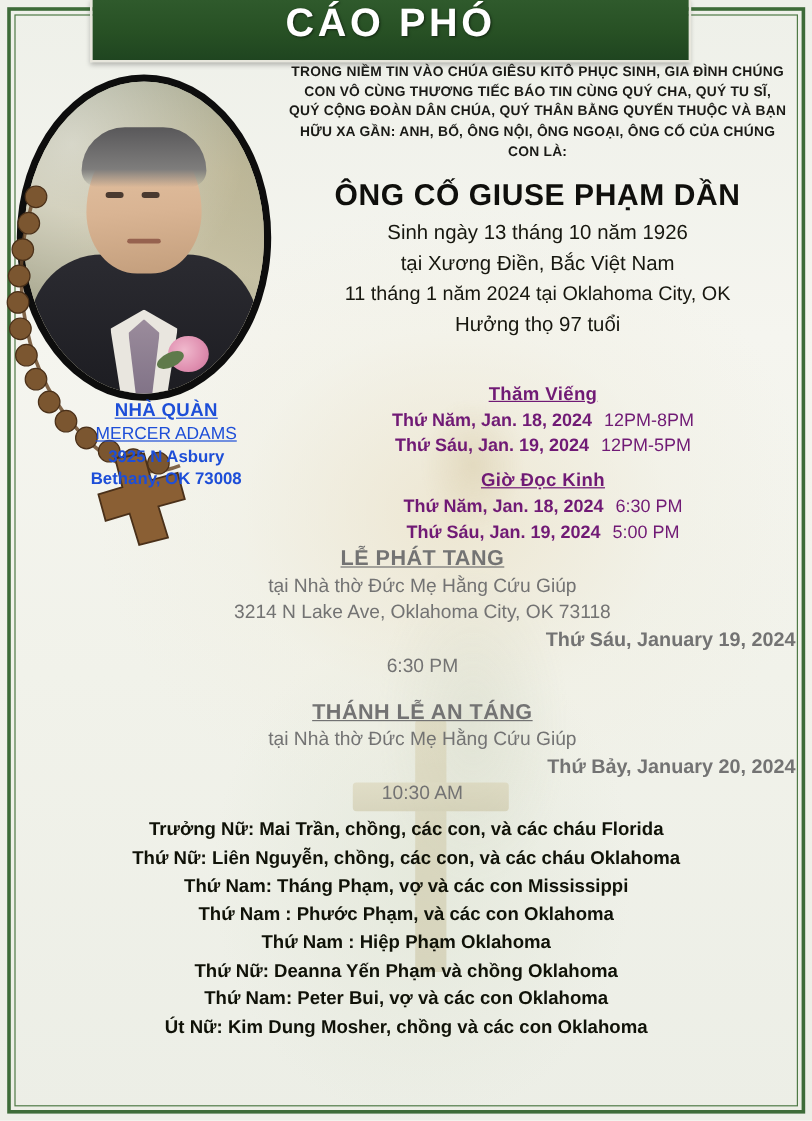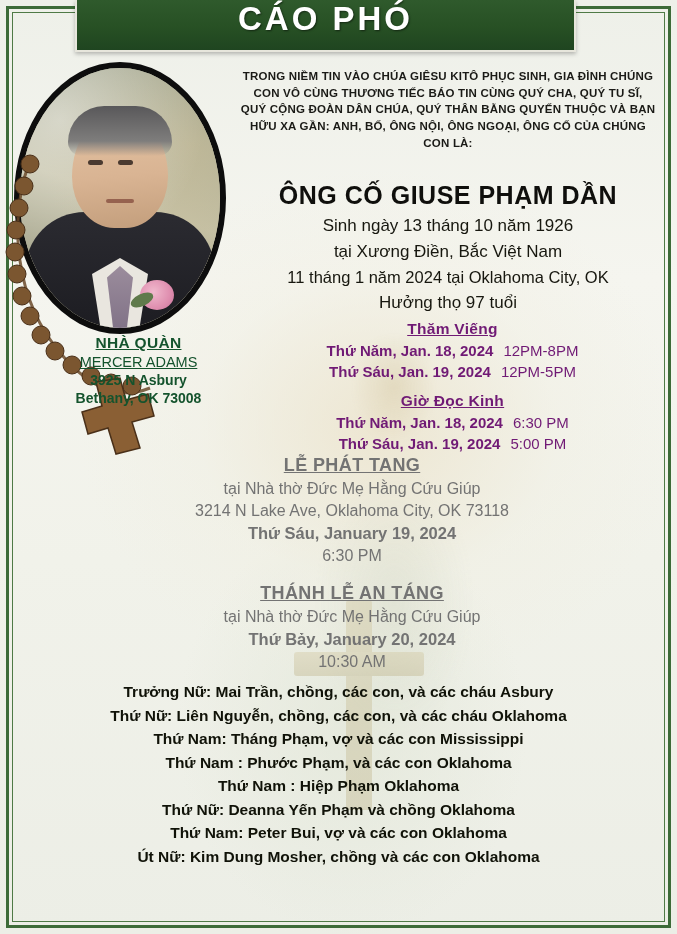--- a/index.html
+++ b/index.html
@@ -235,21 +235,21 @@
     text-align: center;
     color: #12140f;
   }
   .intro {
     font-size: 11.5px;
     font-weight: bold;
     line-height: 1.45;
     letter-spacing: 0.2px;
     color: #1a1a16;
     text-align: center;
-    padding: 16px 4px;
+    padding: 0 4px;
   }
   .name {
     font-size: 25px;
     font-weight: bold;
     margin-top: 14px;
     letter-spacing: 0.5px;
     color: #0f0f0c;
   }
   .line {
     font-size: 17px;
@@ -266,21 +266,21 @@
     width: 649px;
     z-index: 7;
     display: flex;
     align-items: flex-start;
     justify-content: center;
   }
   .col-left {
     width: 228px;
     text-align: center;
     padding-top: 14px;
-    color: #14532d;
+    color: #1d4ed8;
   }
   .col-right {
     width: 400px;
     text-align: center;
     color: #701a75;
   }
   .ttl {
     font-size: 15.5px;
     font-weight: bold;
     text-decoration: underline;
@@ -321,21 +321,21 @@
   .svc-title {
     font-size: 18px;
     font-weight: bold;
     text-decoration: underline;
     letter-spacing: 0.4px;
   }
   .svc-line {
     font-size: 16px;
     margin-top: 4px;
   }
-  .svc-line.bold { font-weight: bold; font-size: 16.5px; }
+  .svc-line.bold { font-weight: bold; font-size: 16.5px; text-align: right; }
   .svc-block + .svc-block { margin-top: 18px; }
 
   
   .family {
     position: absolute;
     left: 14px;
     top: 680px;
     width: 649px;
     z-index: 7;
     text-align: center;
@@ -453,21 +453,21 @@
     </div>
     <div class="svc-block">
       <div class="svc-title">THÁNH LỄ AN TÁNG</div>
       <div class="svc-line">tại Nhà thờ Đức Mẹ Hằng Cứu Giúp</div>
       <div class="svc-line bold">Thứ Bảy, January 20, 2024</div>
       <div class="svc-line">10:30 AM</div>
     </div>
   </div>
 
   <div class="family">
-    <div class="fam-line">Trưởng Nữ: Mai Trần, chồng, các con, và các cháu Asbury</div>
+    <div class="fam-line">Trưởng Nữ: Mai Trần, chồng, các con, và các cháu Florida</div>
     <div class="fam-line">Thứ Nữ: Liên Nguyễn, chồng, các con, và các cháu Oklahoma</div>
     <div class="fam-line">Thứ Nam: Tháng Phạm, vợ và các con Mississippi</div>
     <div class="fam-line">Thứ Nam : Phước Phạm, và các con Oklahoma</div>
     <div class="fam-line">Thứ Nam : Hiệp Phạm Oklahoma</div>
     <div class="fam-line">Thứ Nữ: Deanna Yến Phạm và chồng Oklahoma</div>
     <div class="fam-line">Thứ Nam: Peter Bui, vợ và các con Oklahoma</div>
     <div class="fam-line">Út Nữ: Kim Dung Mosher, chồng và các con Oklahoma</div>
   </div>
 
 </div>

